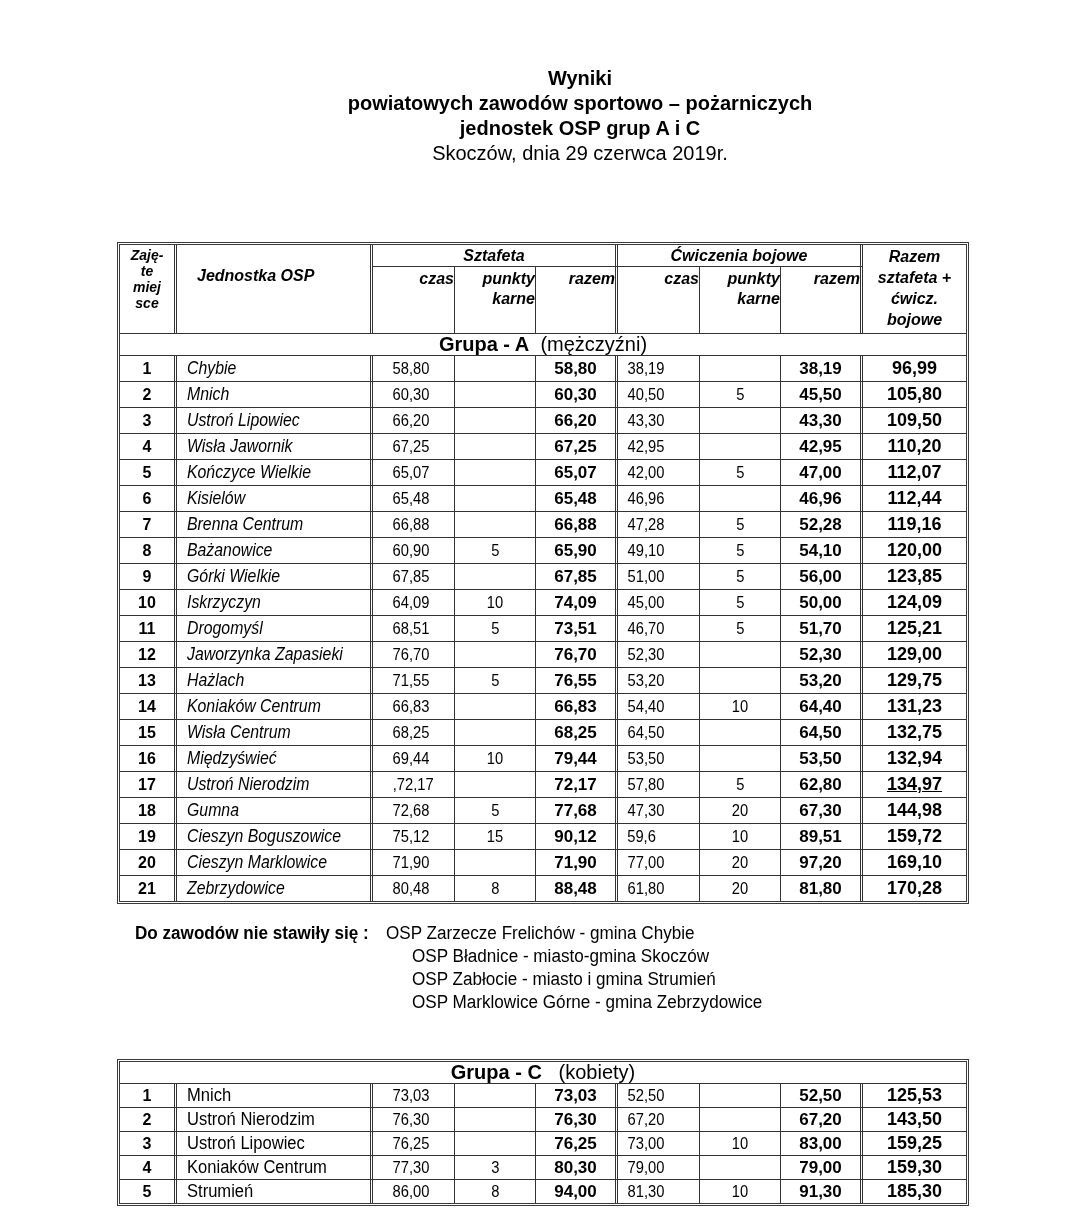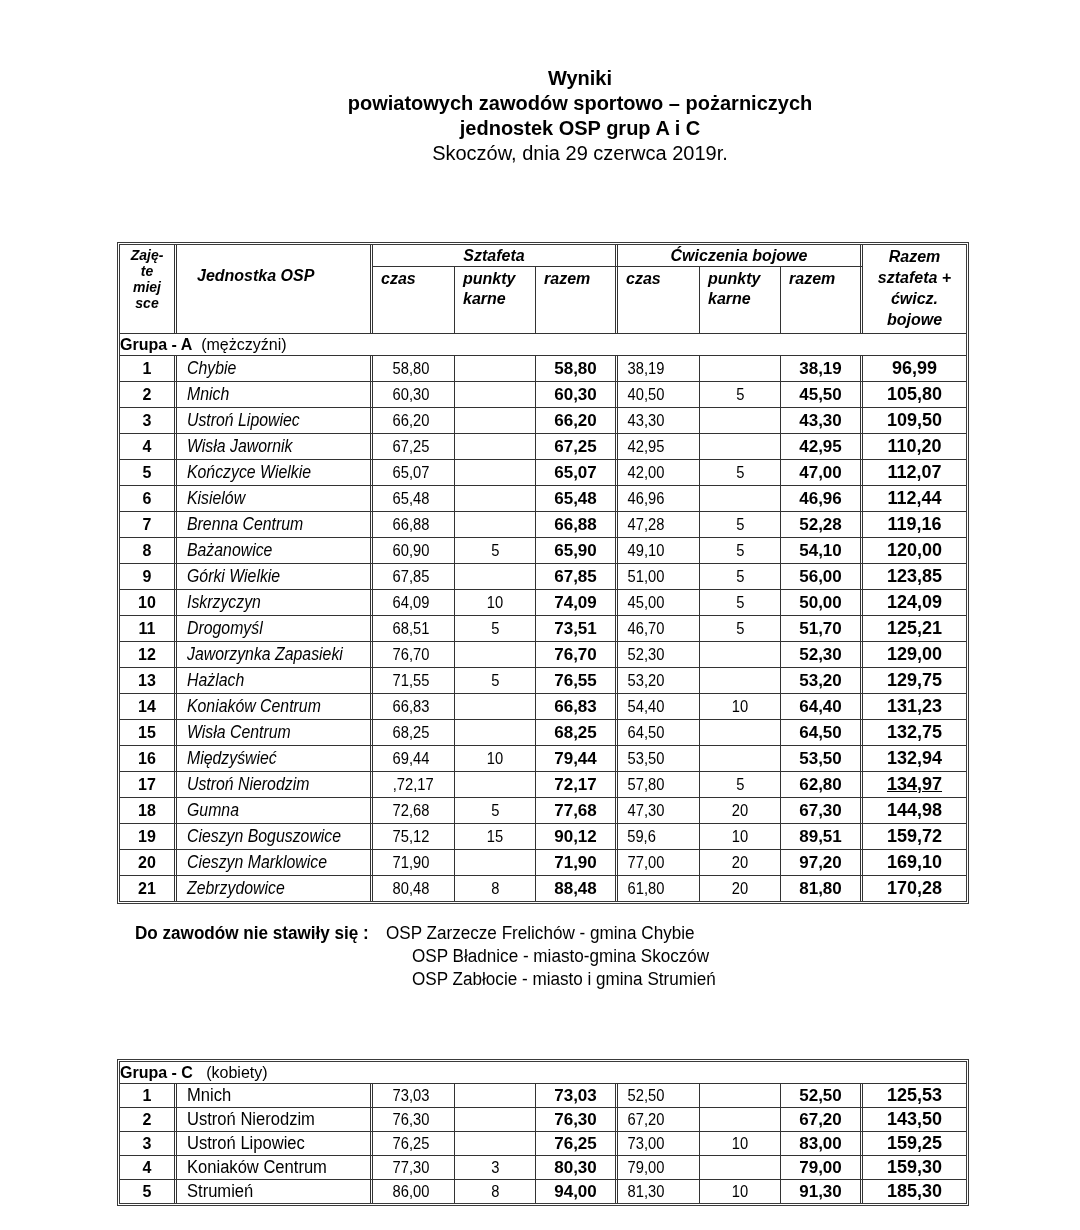--- a/index.html
+++ b/index.html
@@ -16,23 +16,23 @@
   #tableA { left:117px; top:242px; width:852px; }
   #tableC { left:117px; top:1059px; width:852px; }
 
   
   .cb { border-right:1px solid #333; border-bottom:1px solid #333; }
   .dr { border-right:3px double #333; }
 
   .hdr { font-family:"Liberation Sans", sans-serif; font-weight:bold; font-style:italic; font-size:16px; }
   .hdr-small { font-size:14px; line-height:16px; text-align:center; }
   .hcenter { text-align:center; }
-  .hleft { text-align:left; padding-left:8px; }
-
-  .grp { text-align:left; font-size:16px; height:21px; line-height:21px; }
+  .hleft { text-align:right; padding-left:8px; }
+
+  .grp { text-align:center; font-size:20px; height:21px; line-height:21px; }
   .grp b { font-weight:bold; }
 
   tr.dataA td { height:25px; line-height:25px; }
   tr.dataC td { height:23px; line-height:23px; }
 
   .place { text-align:center; font-weight:bold; font-size:16px; }
   .name { padding-left:10px; font-size:18px; }
   .nameA { font-style:italic; font-size:18px; transform:scaleX(0.88); transform-origin:left center; display:inline-block; }
   .nameC { font-size:18px; transform:scaleX(0.92); transform-origin:left center; display:inline-block; }
   .num { font-size:16px; transform:scaleX(0.92); display:inline-block; }
@@ -340,20 +340,21 @@
         <td class="cb dr c-raz" style="border-bottom: none;">81,80</td>
         <td class="cb c-tot" style="border-right: none; border-bottom: none;">170,28</td>
       </tr>
     </tbody>
 </table>
 
 <div class="absent">
   <div class="row"><span class="lbl sq">Do zawodów nie stawiły się :</span> <span class="sq">OSP Zarzecze Frelichów - gmina Chybie</span></div>
   <div class="row indent"><span class="sq">OSP Bładnice - miasto-gmina Skoczów</span></div>
   <div class="row indent"><span class="sq">OSP Zabłocie - miasto i gmina Strumień</span></div>
+  <div class="row indent"><span class="sq">OSP Marklowice Górne - gmina Zebrzydowice</span></div>
 </div>
 
 <table id="tableC" class="outer">
   <colgroup>
     <col style="width:57px">
       <col style="width:196px">
       <col style="width:82px">
       <col style="width:81px">
       <col style="width:82px">
       <col style="width:82px">

